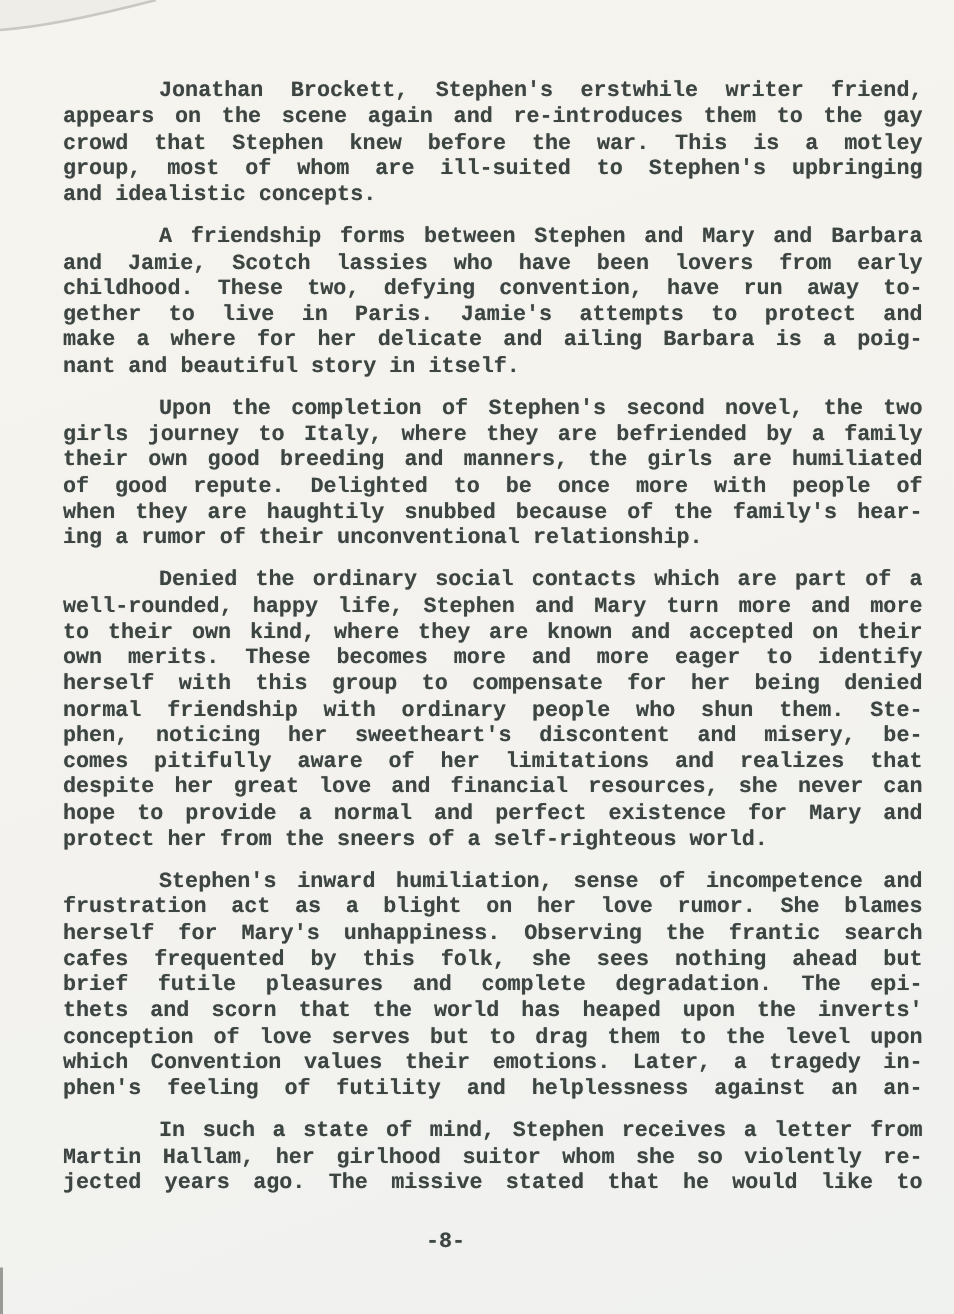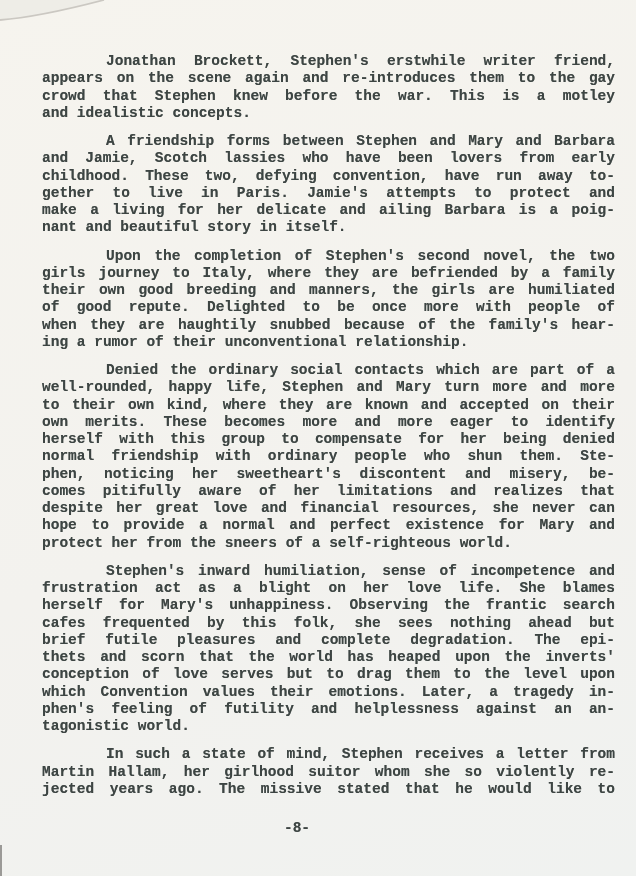--- a/index.html
+++ b/index.html
@@ -71,28 +71,29 @@
     <path d="M0,20 C28,18 62,11 104,0" stroke="#cbc8c2" stroke-width="1.8" fill="none"></path>
   </svg>
 
   <div class="bottom-edge-mark"></div>
 
   <main class="text-block">
       <div class="para">
         <div class="line first">Jonathan Brockett, Stephen's erstwhile writer friend,</div>
         <div class="line">appears on the scene again and re-introduces them to the gay</div>
         <div class="line">crowd that Stephen knew before the war. This is a motley</div>
+        <div class="line">group, most of whom are ill-suited to Stephen's upbringing</div>
         <div class="line last">and idealistic concepts.</div>
       </div>
       <div class="para">
         <div class="line first">A friendship forms between Stephen and Mary and Barbara</div>
         <div class="line">and Jamie, Scotch lassies who have been lovers from early</div>
         <div class="line">childhood. These two, defying convention, have run away to-</div>
         <div class="line">gether to live in Paris. Jamie's attempts to protect and</div>
-        <div class="line">make a living for her delicate and ailing Barbara is a poig-</div>
+        <div class="line">make a where for her delicate and ailing Barbara is a poig-</div>
         <div class="line last">nant and beautiful story in itself.</div>
       </div>
       <div class="para">
         <div class="line first">Upon the completion of Stephen's second novel, the two</div>
         <div class="line">girls journey to Italy, where they are befriended by a family</div>
         <div class="line">their own good breeding and manners, the girls are humiliated</div>
         <div class="line">of good repute. Delighted to be once more with people of</div>
         <div class="line">when they are haughtily snubbed because of the family's hear-</div>
         <div class="line last">ing a rumor of their unconventional relationship.</div>
       </div>
@@ -104,29 +105,28 @@
         <div class="line">herself with this group to compensate for her being denied</div>
         <div class="line">normal friendship with ordinary people who shun them. Ste-</div>
         <div class="line">phen, noticing her sweetheart's discontent and misery, be-</div>
         <div class="line">comes pitifully aware of her limitations and realizes that</div>
         <div class="line">despite her great love and financial resources, she never can</div>
         <div class="line">hope to provide a normal and perfect existence for Mary and</div>
         <div class="line last">protect her from the sneers of a self-righteous world.</div>
       </div>
       <div class="para">
         <div class="line first">Stephen's inward humiliation, sense of incompetence and</div>
-        <div class="line">frustration act as a blight on her love life. She blames</div>
+        <div class="line">frustration act as a blight on her love rumor. She blames</div>
         <div class="line">herself for Mary's unhappiness. Observing the frantic search</div>
         <div class="line">cafes frequented by this folk, she sees nothing ahead but</div>
         <div class="line">brief futile pleasures and complete degradation. The epi-</div>
         <div class="line">thets and scorn that the world has heaped upon the inverts'</div>
         <div class="line">conception of love serves but to drag them to the level upon</div>
         <div class="line">which Convention values their emotions. Later, a tragedy in-</div>
         <div class="line">phen's feeling of futility and helplessness against an an-</div>
-        <div class="line last">tagonistic world.</div>
       </div>
       <div class="para">
         <div class="line first">In such a state of mind, Stephen receives a letter from</div>
         <div class="line">Martin Hallam, her girlhood suitor whom she so violently re-</div>
         <div class="line">jected years ago. The missive stated that he would like to</div>
       </div>
     </main>
 
   <div class="page-number">-8-</div>
 </div>

